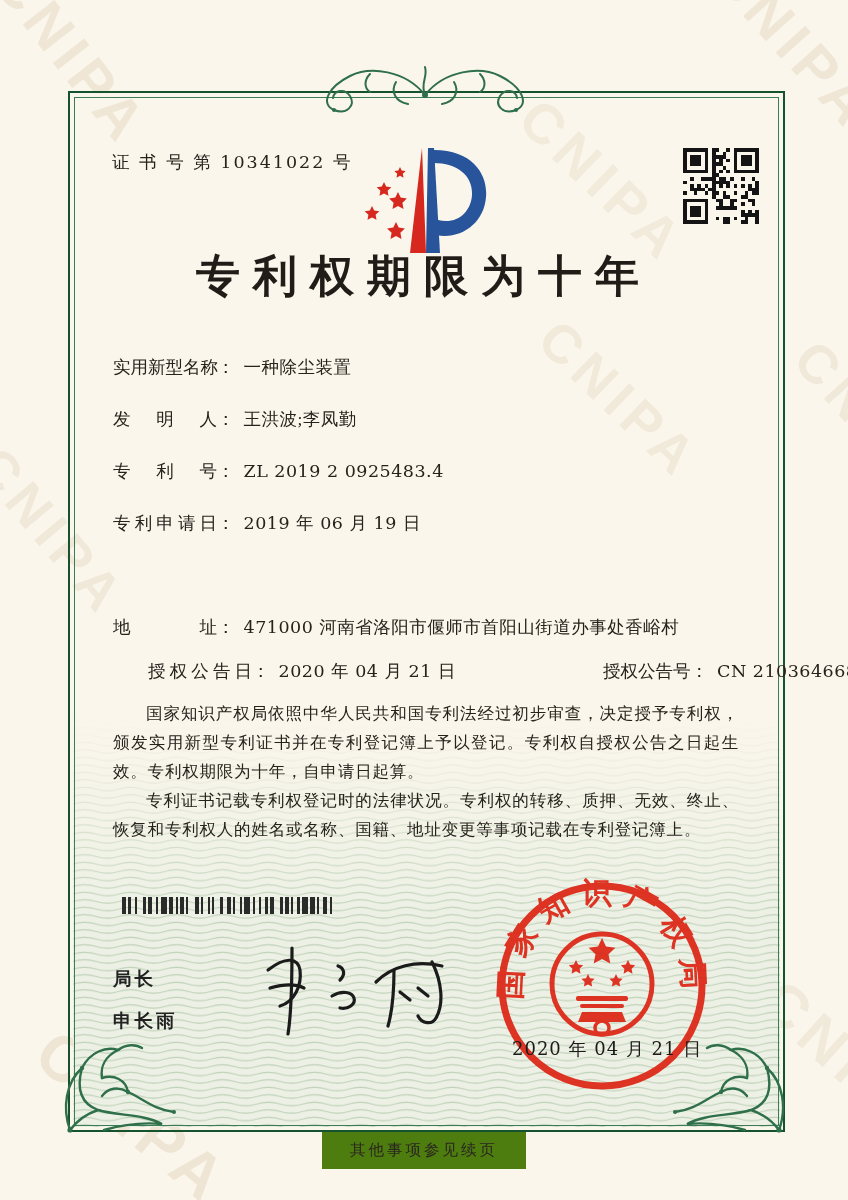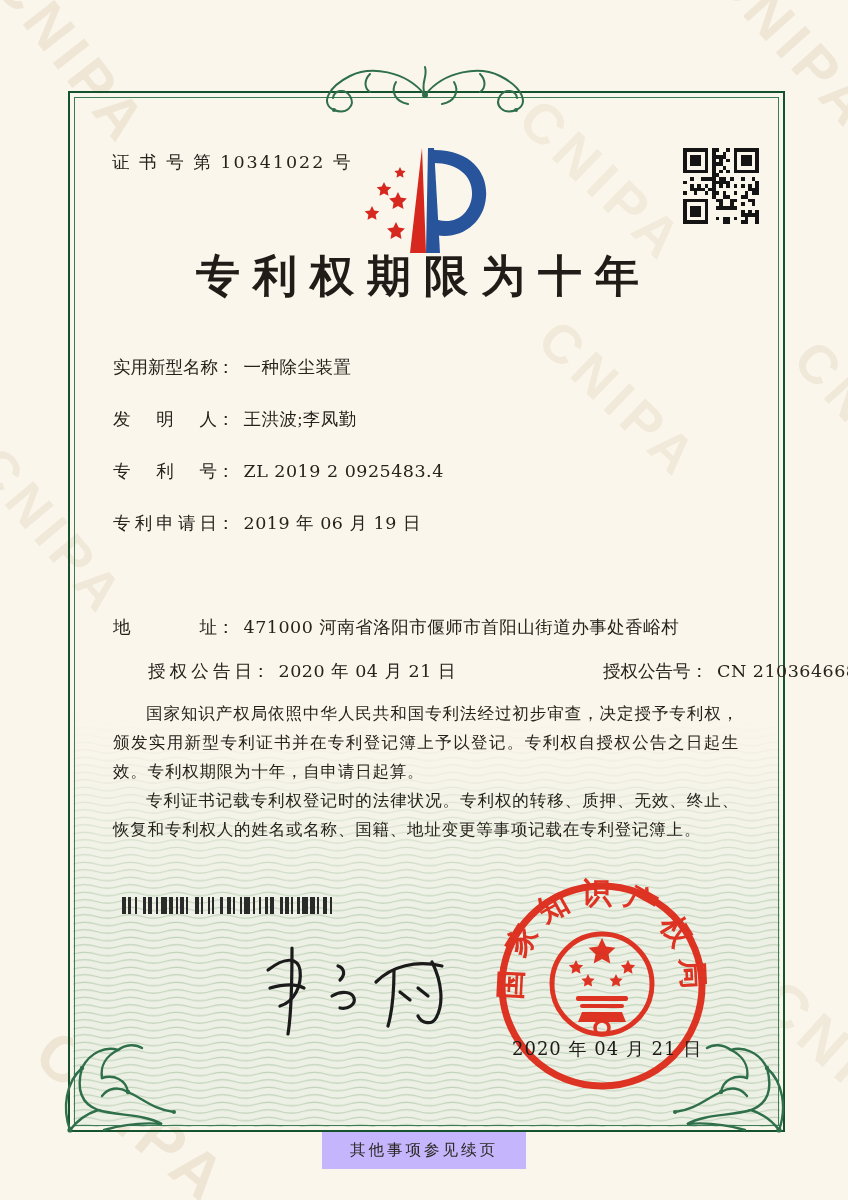--- a/index.html
+++ b/index.html
@@ -82,21 +82,21 @@
     position:absolute; left:512px; top:1037px; width:186px;
     font-size:18px; letter-spacing:1px; color:#1c1a17; text-align:center;
     white-space:nowrap;
   }
   .page-num{
     position:absolute; left:0; right:0; top:1088px;
     text-align:center; font-size:14.5px; letter-spacing:2px; color:#2a261f;
   }
   .bottom-note{
     position:absolute; left:50%; top:1132px; transform:translateX(-50%);
-    background:#c4b5fd; padding:8px 28px;
+    background:#4d7c0f; padding:8px 28px;
     font-size:15.5px; letter-spacing:3px; color:#2a261f; white-space:nowrap;
   }
 </style>
 </head>
 <body>
 
 <div class="page">
 
   <div class="wm wm1">CNIPA</div>
   <div class="wm wm2">CNIPA</div>
@@ -375,20 +375,24 @@
       <rect x="162.64" y="0" width="4.28" height="17" fill="#2a2a2a"></rect>
       <rect x="169.06" y="0" width="2.14" height="17" fill="#2a2a2a"></rect>
       <rect x="175.48" y="0" width="2.14" height="17" fill="#2a2a2a"></rect>
       <rect x="179.76" y="0" width="6.42" height="17" fill="#2a2a2a"></rect>
       <rect x="188.32" y="0" width="4.28" height="17" fill="#2a2a2a"></rect>
       <rect x="194.74" y="0" width="2.14" height="17" fill="#2a2a2a"></rect>
       <rect x="201.16" y="0" width="4.28" height="17" fill="#2a2a2a"></rect>
       <rect x="207.58" y="0" width="2.14" height="17" fill="#2a2a2a"></rect>
     </svg>
 
+  <div class="signer">
+    <div>局长</div>
+    <div>申长雨</div>
+  </div>
 
   <svg class="signature" width="215" height="100" viewBox="0 0 215 100" xmlns="http://www.w3.org/2000/svg">
     <g stroke="#1b1b1b" fill="none" stroke-width="3.2" stroke-linecap="round" stroke-linejoin="round">
       <path d="M22,30 C40,16 52,18 54,30 C56,46 48,62 34,66"></path>
       <path d="M24,48 C38,44 50,44 58,48"></path>
       <path d="M46,8 C46,34 46,70 42,94"></path>
       <path d="M92,26 C98,28 100,34 94,40"></path>
       <path d="M86,56 C96,50 106,52 108,58 C110,64 102,70 94,68"></path>
       <path d="M130,42 C146,26 170,20 196,26"></path>
       <path d="M148,30 C148,50 146,72 142,86"></path>

